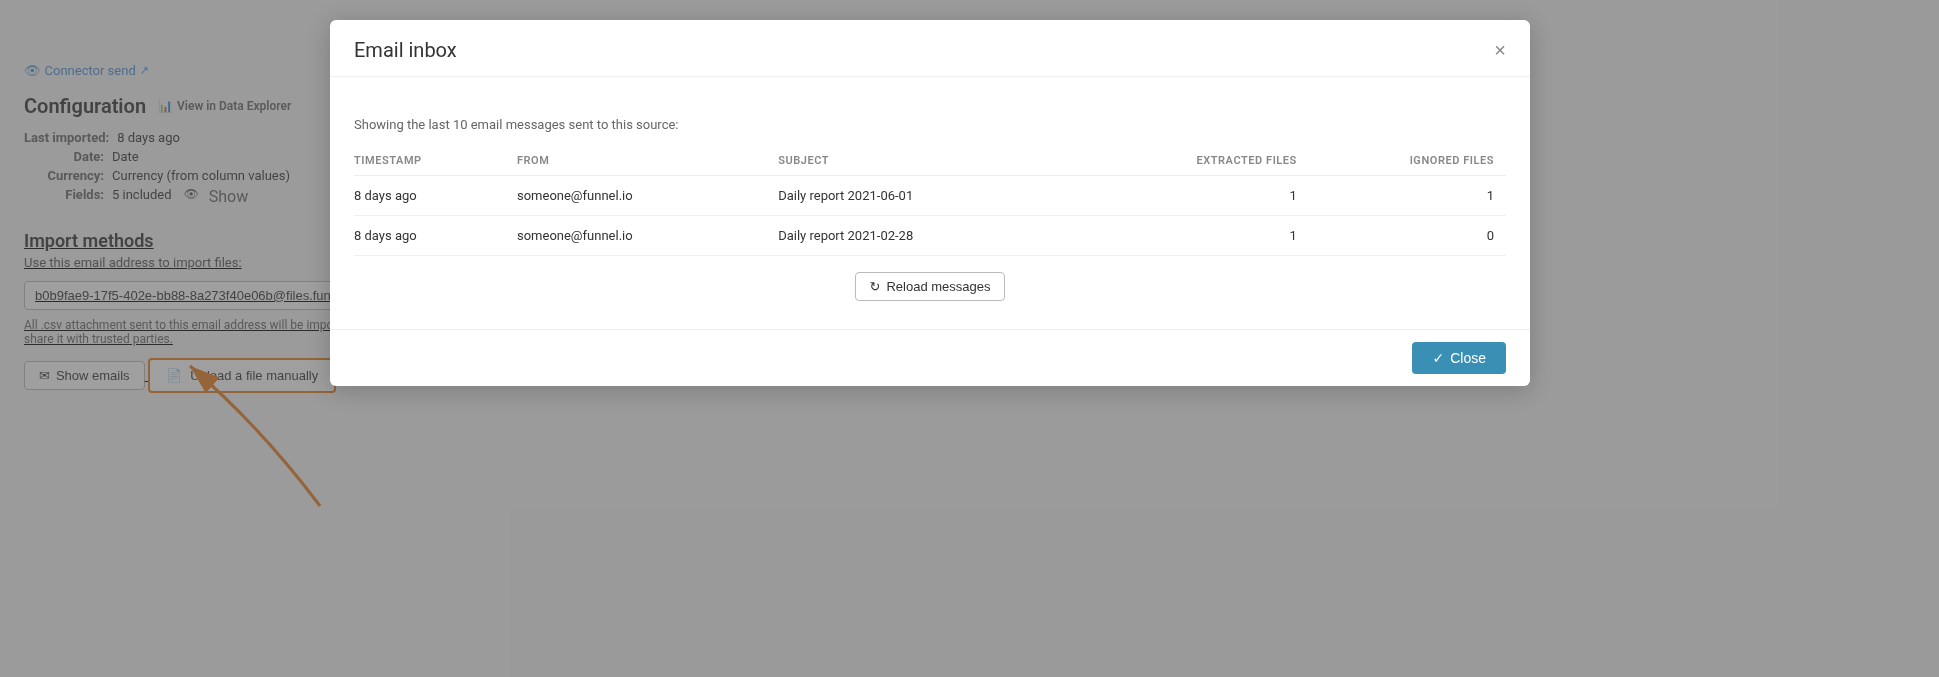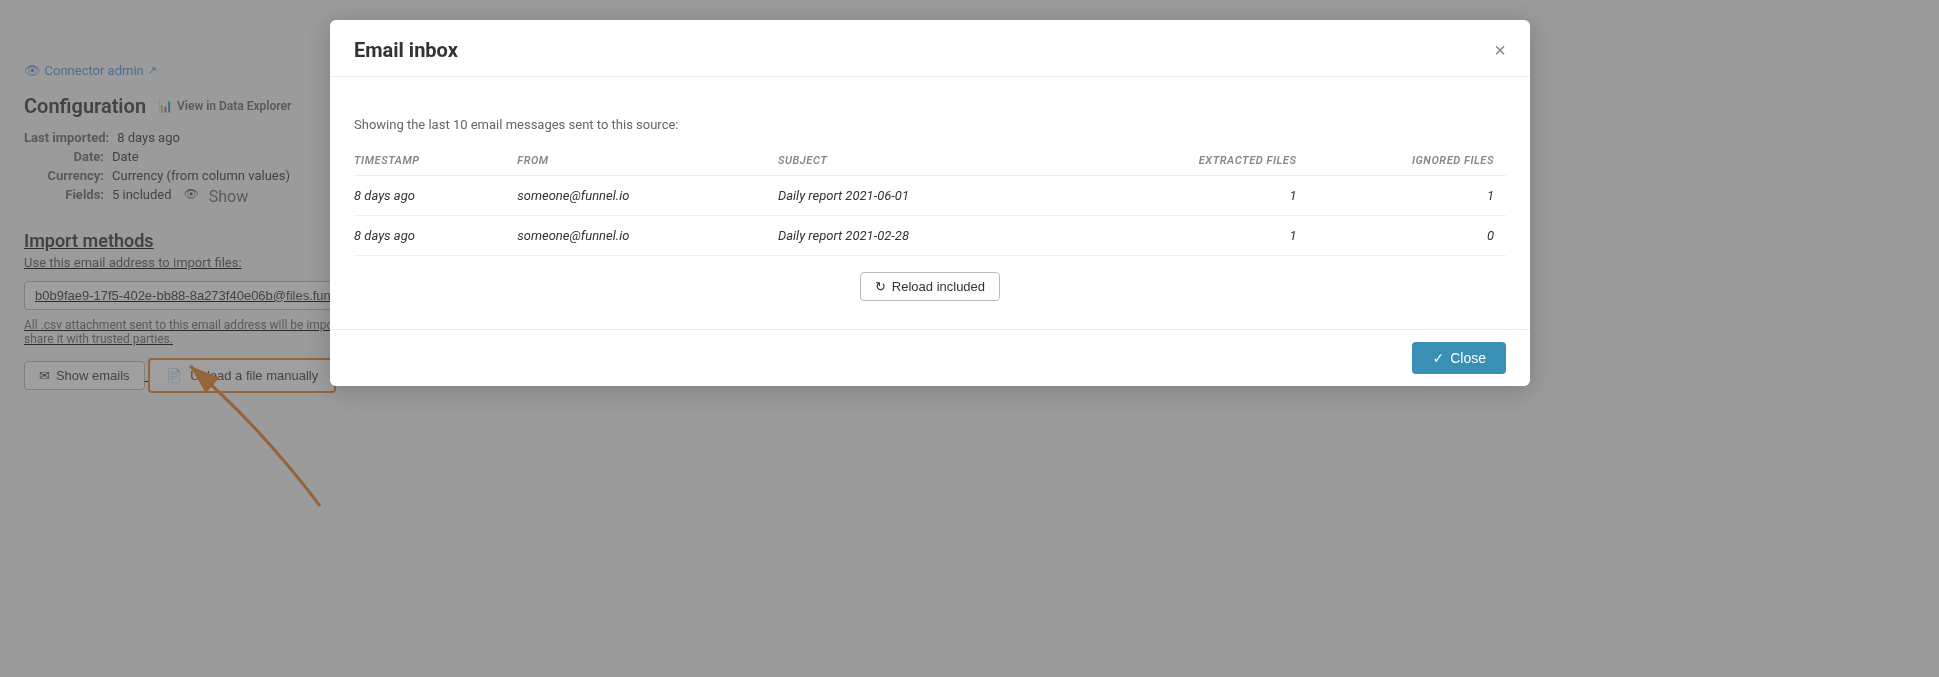--- a/index.html
+++ b/index.html
@@ -218,21 +218,21 @@
 
     .modal-header {
       display: flex;
       align-items: center;
       justify-content: space-between;
       padding: 18px 24px 14px;
       border-bottom: 1px solid #eee;
     }
     .modal-title {
       font-size: 20px;
-      font-weight: 700;
+      font-weight: 400;
       color: #333;
     }
     .modal-close {
       background: none;
       border: none;
       cursor: pointer;
       font-size: 20px;
       color: #888;
       line-height: 1;
     }
@@ -246,21 +246,20 @@
       font-size: 13px;
       color: #666;
       margin-bottom: 16px;
       margin-top: 20px;
     }
 
     
     .email-table {
       width: 100%;
       border-collapse: collapse;
-      font-style: italic;
     }
     .email-table th {
       text-align: left;
       font-size: 11px;
       font-weight: 600;
       color: #888;
       text-transform: uppercase;
       letter-spacing: 0.05em;
       padding: 6px 12px 8px 0;
       border-bottom: 1px solid #eee;
@@ -325,21 +324,21 @@
     <div class="connector-icon">
       <span>⊡</span>
     </div>
     <span class="page-title">Overview - Email Test C...</span>
   </div>
 </div>
 
 <div class="main-content">
   <a class="connector-admin-link" href="#">
     <span>👁</span>
-    <span>Connector admin</span>
+    <span>Connector send</span>
     <span style="font-size:11px;">↗</span>
   </a>
 
   <div class="config-section">
     <div class="config-title">
       <span>Configuration</span>
       <div class="view-in-explorer">
         <span>📊</span>
         <span>View in Data Explorer</span>
       </div>
@@ -436,21 +435,21 @@
       <td>Daily report 2021-02-28</td>
       <td class="right">1</td>
       <td class="right">0</td>
     </tr>
         </tbody>
     </table>
 
     <div class="reload-row">
       <button class="reload-btn">
         <span>↻</span>
-        <span>Reload included</span>
+        <span>Reload messages</span>
       </button>
     </div>
   </div>
 
   <div class="modal-footer">
     <button class="close-btn">
       <span>✓</span>
       <span>Close</span>
     </button>
   </div>

